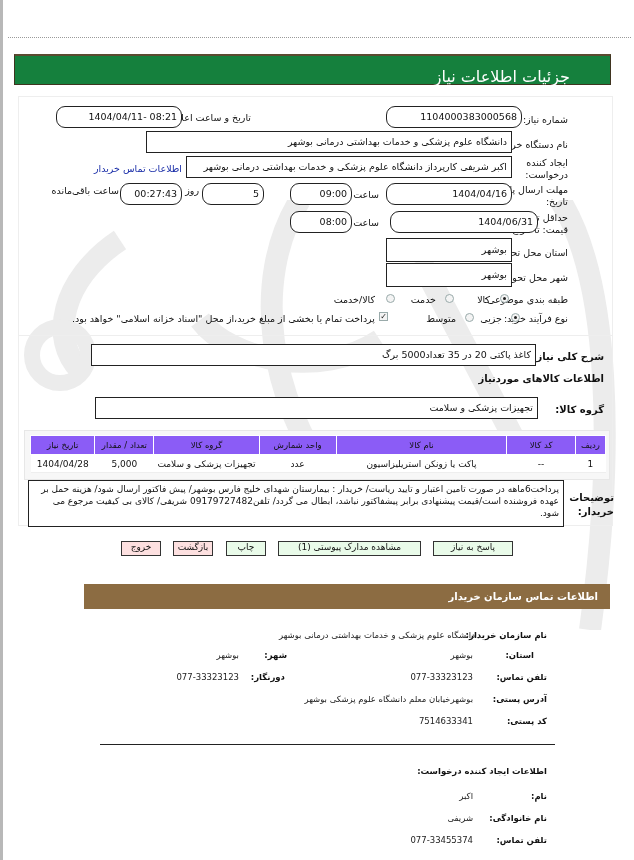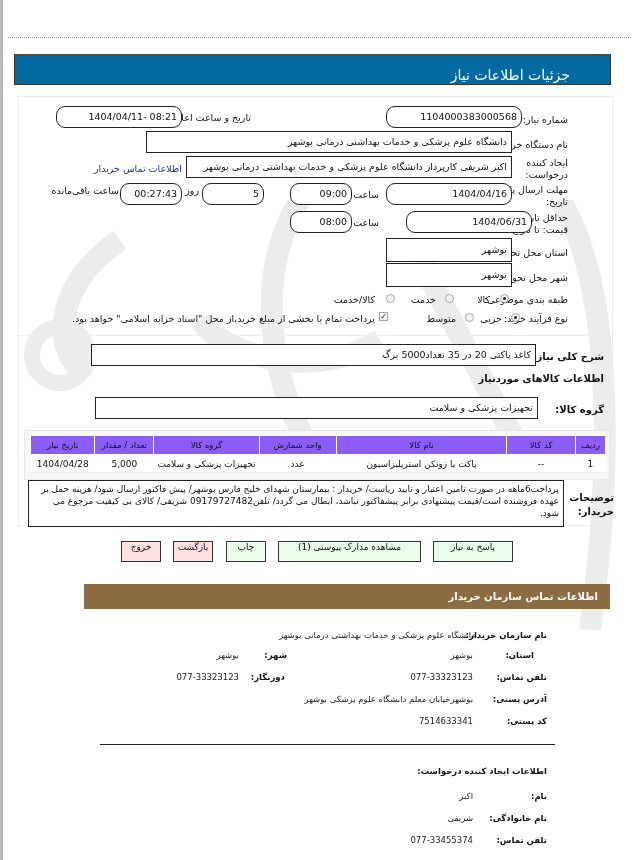--- a/index.html
+++ b/index.html
@@ -8,22 +8,22 @@
     width: 634px; height: 860px; overflow: hidden; background: #ffffff;
     font-family: "DejaVu Sans", sans-serif; font-size: 9px; color: #111;
     position: relative;
   }
   .left-edge { position: absolute; left: 0; top: 0; width: 3px; height: 860px; background: #b8b8b8; }
   .dotted-sep { position: absolute; left: 8px; right: 3px; top: 37px; border-top: 1px dotted #9a9a9a; }
   .watermark { position: absolute; left: 0; top: 200px; width: 634px; height: 430px; pointer-events: none; }
 
   .header-bar {
     position: absolute; left: 14px; top: 54px; width: 597px; height: 31px;
-    background: #0369a1; border: 1px solid #3f3420; border-top: 2px solid #5b4a30;
-    color: #fff; direction: rtl; padding: 11px 40px 0 0; font-size: 14px;
+    background: #15803d; border: 1px solid #3f3420; border-top: 2px solid #5b4a30;
+    color: #fff; direction: rtl; padding: 11px 40px 0 0; font-size: 16px;
   }
   .panel { position: absolute; left: 18px; top: 96px; width: 595px; height: 240px; border: 1px solid #eeeeee; }
   .panel2 { position: absolute; left: 18px; top: 336px; width: 595px; height: 190px; border: 1px solid #eeeeee; border-top: none; }
 
   .lbl { position: absolute; direction: rtl; text-align: right; font-size: 9.5px; line-height: 12px; color: #111; white-space: nowrap; }
   .box {
     position: absolute; border: 1px solid #222; background: #fff; direction: rtl;
     font-size: 9.5px; line-height: 20px; padding: 0 4px; white-space: nowrap; overflow: hidden;
   }
   .box.ltr-num { direction: ltr; text-align: right; border-radius: 9px; }
@@ -38,21 +38,21 @@
   table.items { position: absolute; left: 30px; top: 435px; width: 576px; border-collapse: collapse; direction: rtl; }
   table.items th { background: #8b5cf6; border: 1px solid #ffffff; font-weight: normal; font-size: 8.5px; height: 19px; padding: 0 4px; color: #111; }
   table.items td { font-size: 9px; height: 18px; text-align: center; background: #fff; border-bottom: 1px solid #eee; }
   .items-frame { position: absolute; left: 24px; top: 430px; width: 586px; height: 50px; border: 1px solid #e7e7e7; background: #f7f7f7; }
 
   .desc-box {
     position: absolute; left: 28px; top: 480px; width: 536px; height: 47px; border: 1px solid #222; background: #fff;
     direction: rtl; font-size: 9px; line-height: 12px; padding: 2px 4px; text-align: right;
   }
 
-  .btn { position: absolute; height: 21px; border: 1px solid #333; font-size: 9px; line-height: 11px; text-align: center; direction: rtl; }
+  .btn { position: absolute; height: 15px; border: 1px solid #333; font-size: 9px; line-height: 11px; text-align: center; direction: rtl; }
   .btn.green { background: #e9fbe9; }
   .btn.pink { background: #fde0e0; }
 
   .header-bar2 {
     position: absolute; left: 84px; top: 584px; width: 526px; height: 25px; background: #8c6c42;
     color: #fff; direction: rtl; padding: 7px 12px 0 0; font-weight: bold; font-size: 10px;
   }
   .c-lbl { position: absolute; direction: rtl; font-size: 8.5px; font-weight: bold; color: #111; white-space: nowrap; }
   .c-val { position: absolute; direction: rtl; font-size: 8.5px; color: #222; white-space: nowrap; }
   .c-num { direction: ltr; }
@@ -100,21 +100,21 @@
 <div class="box ltr-num" style="left:386px; top:183px; width:126px;">1404/04/16</div>
 <div class="lbl" style="right:255px; top:189px;">ساعت</div>
 <div class="box ltr-num" style="left:290px; top:183px; width:62px;">09:00</div>
 <div class="box ltr-num" style="left:202px; top:183px; width:62px;">5</div>
 <div class="lbl" style="right:435px; top:185px;">روز</div>
 <div class="box ltr-num" style="left:120px; top:183px; width:62px;">00:27:43</div>
 <div class="lbl" style="right:515px; top:185px;">ساعت باقی‌مانده</div>
 
 <div class="lbl" style="right:66px; top:212px;">حداقل تاریخ اعتبار</div>
 <div class="lbl" style="right:66px; top:224px;">قیمت: تا تاریخ:</div>
-<div class="box ltr-num" style="left:406px; top:211px; width:126px;">1404/06/31</div>
+<div class="box ltr-num" style="left:390px; top:211px; width:148px;">1404/06/31</div>
 <div class="lbl" style="right:255px; top:217px;">ساعت</div>
 <div class="box ltr-num" style="left:290px; top:211px; width:62px;">08:00</div>
 
 <div class="lbl" style="right:66px; top:247px;">استان محل تحویل:</div>
 <div class="box" style="left:386px; top:238px; width:126px; height:24px; line-height:22px;">بوشهر</div>
 <div class="lbl" style="right:66px; top:272px;">شهر محل تحویل:</div>
 <div class="box" style="left:386px; top:263px; width:126px; height:24px; line-height:22px;">بوشهر</div>
 
 <div class="lbl" style="right:66px; top:294px;">طبقه بندی موضوعی:</div>
 <div class="radio on" style="left:500px; top:294px;"></div>

